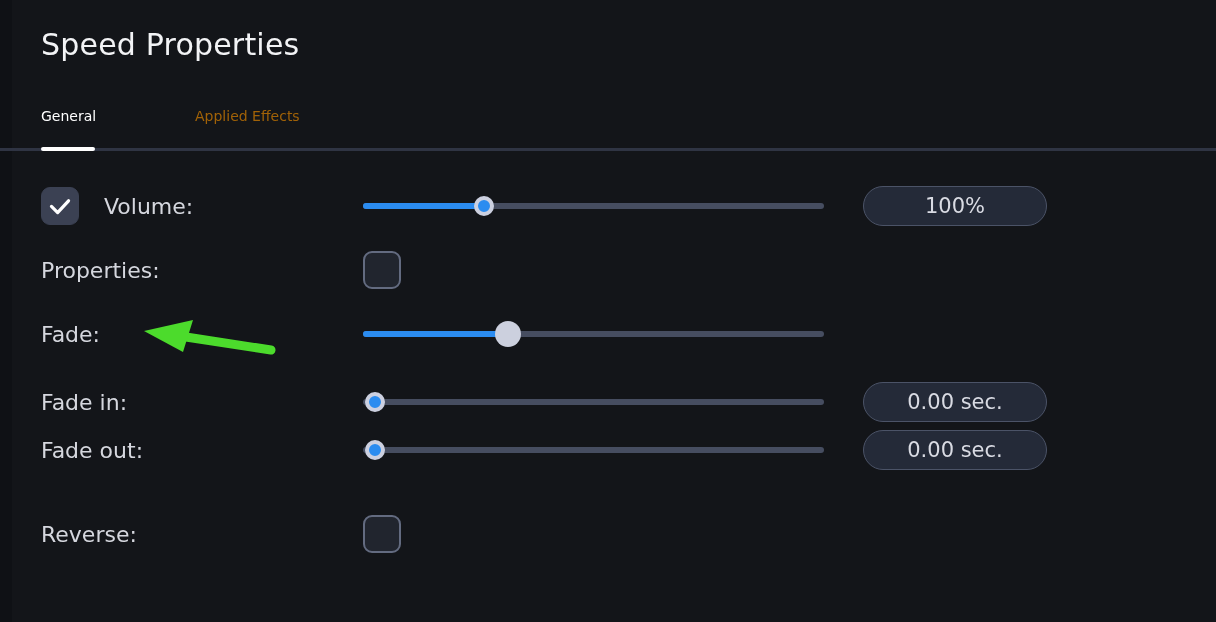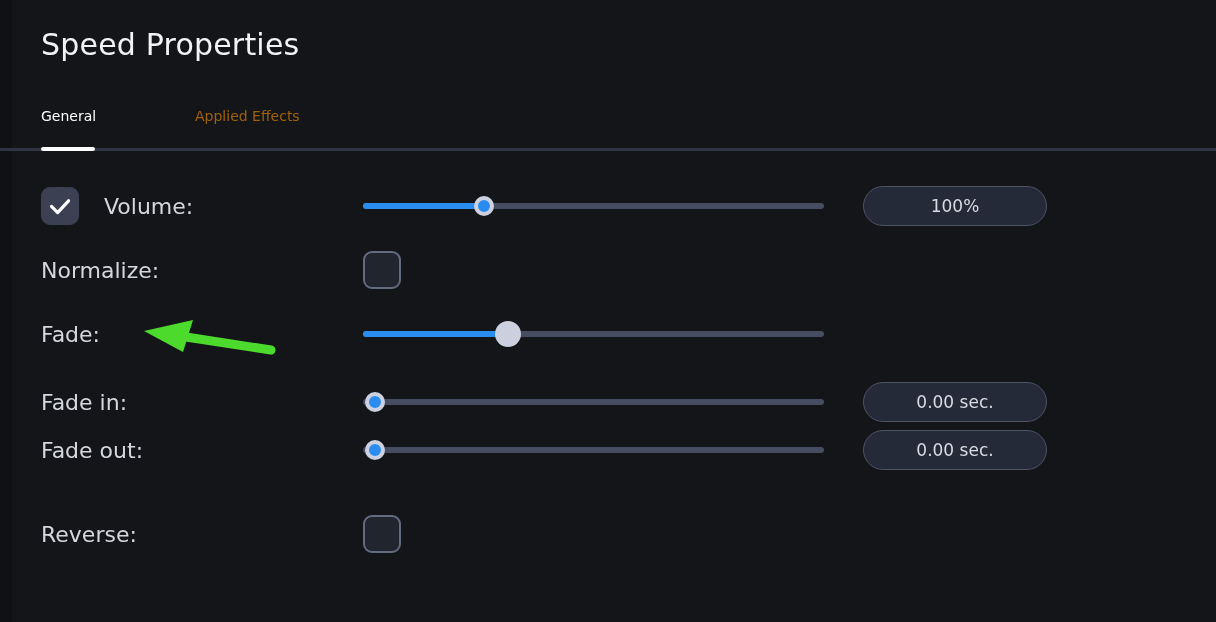--- a/index.html
+++ b/index.html
@@ -182,21 +182,21 @@
     width: 184px;
     height: 40px;
     box-sizing: border-box;
     border-radius: 20px;
     background: #242a38;
     border: 1px solid #4b5367;
     display: flex;
     align-items: center;
     justify-content: center;
     color: #d9dbe3;
-    font-size: 17px;
+    font-size: 21px;
     cursor: pointer;
     font-family: inherit;
   }
 
   
   #annotation-arrow {
     position: absolute;
     left: 0;
     top: 0;
     width: 1216px;
@@ -229,21 +229,21 @@
     <div class="row-label indented">Volume:</div>
     <div class="slider">
       <div class="track"></div>
       <div class="fill" style="width:121px"></div>
       <div class="handle blue" style="left:121px"></div>
     </div>
     <div class="value-pill">100%</div>
   </div>
 
   <div class="row" style="top:248px">
-    <div class="row-label">Normalize:</div>
+    <div class="row-label">Properties:</div>
     <div class="checkbox unchecked at-slider"></div>
   </div>
 
   <div class="row" style="top:312px">
     <div class="row-label">Fade:</div>
     <div class="slider">
       <div class="track"></div>
       <div class="fill" style="width:143px"></div>
       <div class="handle light" style="left:145px"></div>
     </div>

